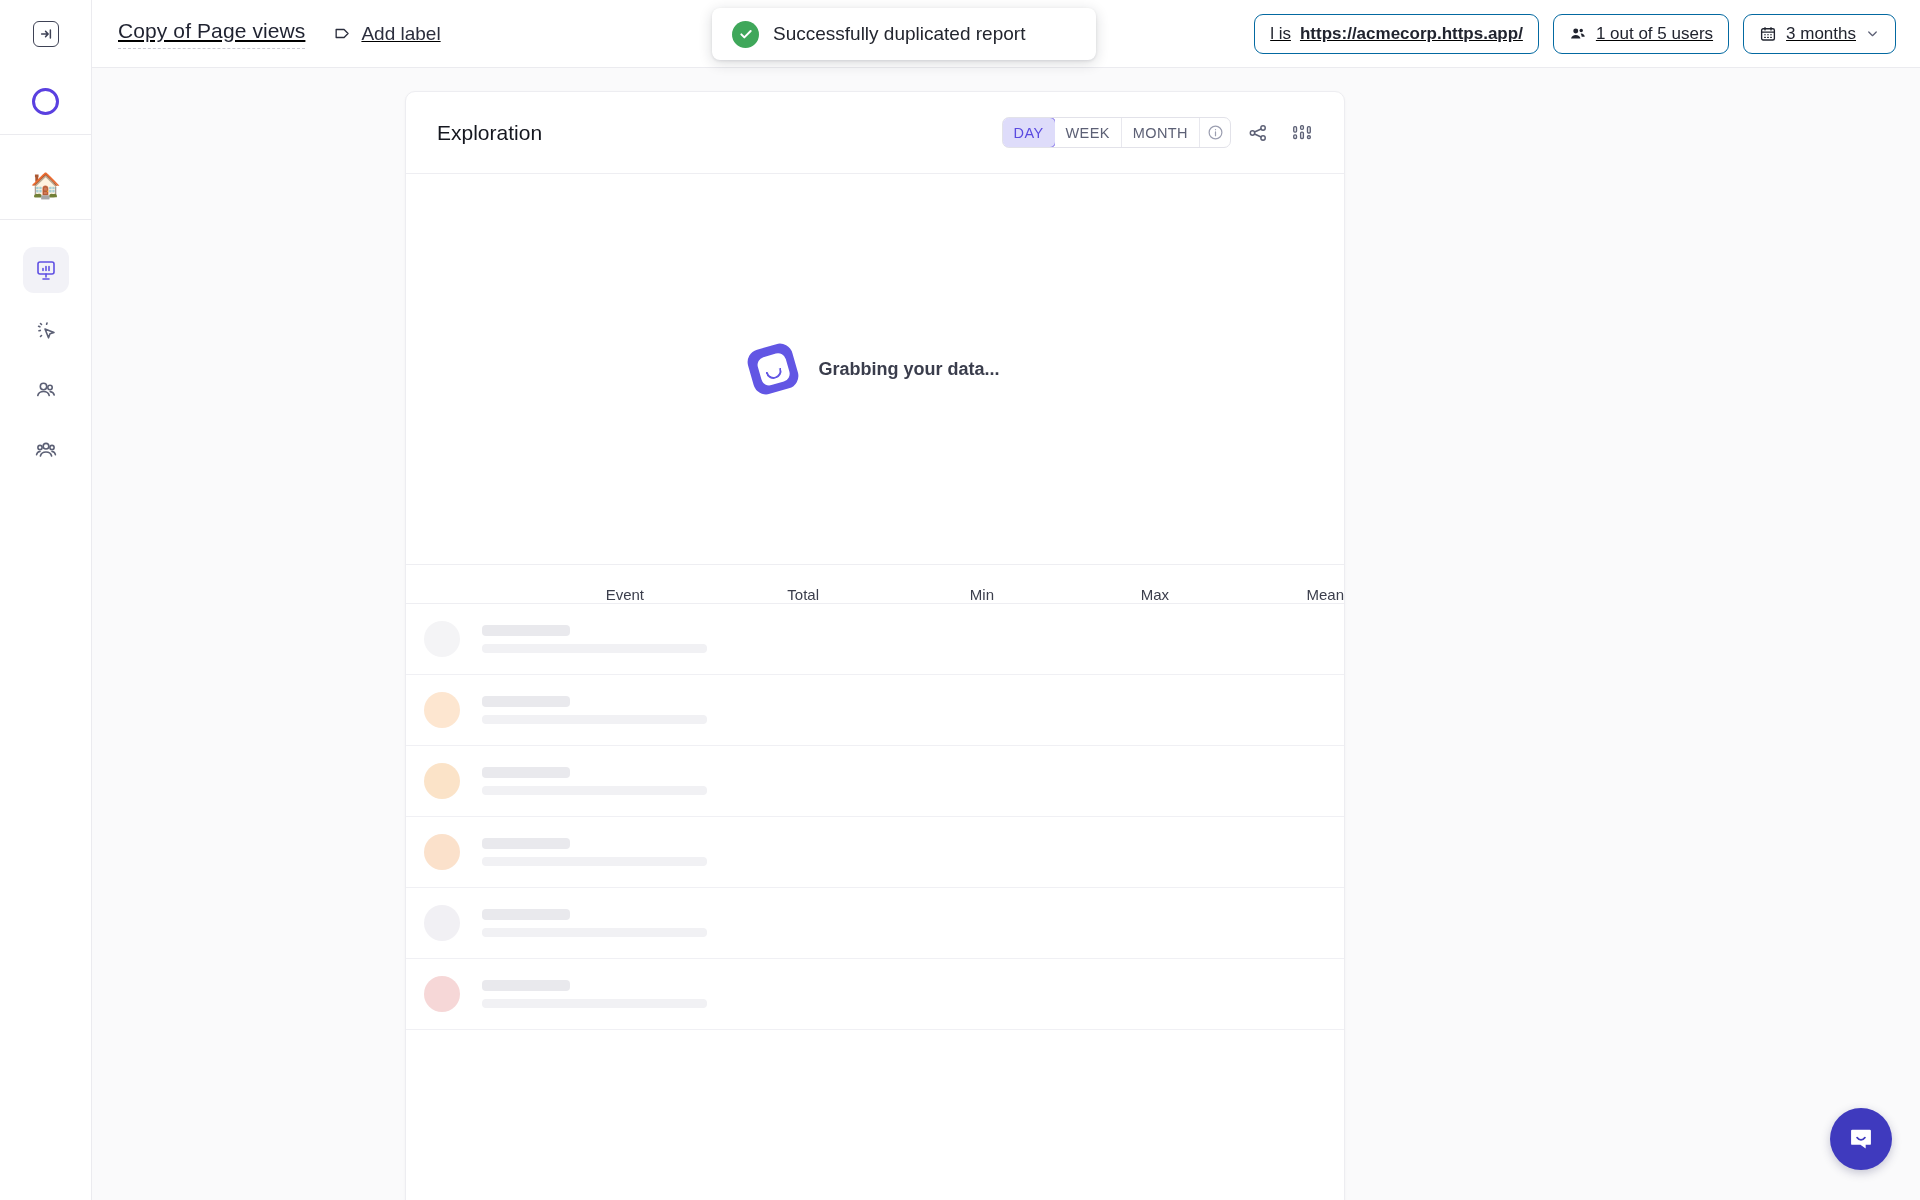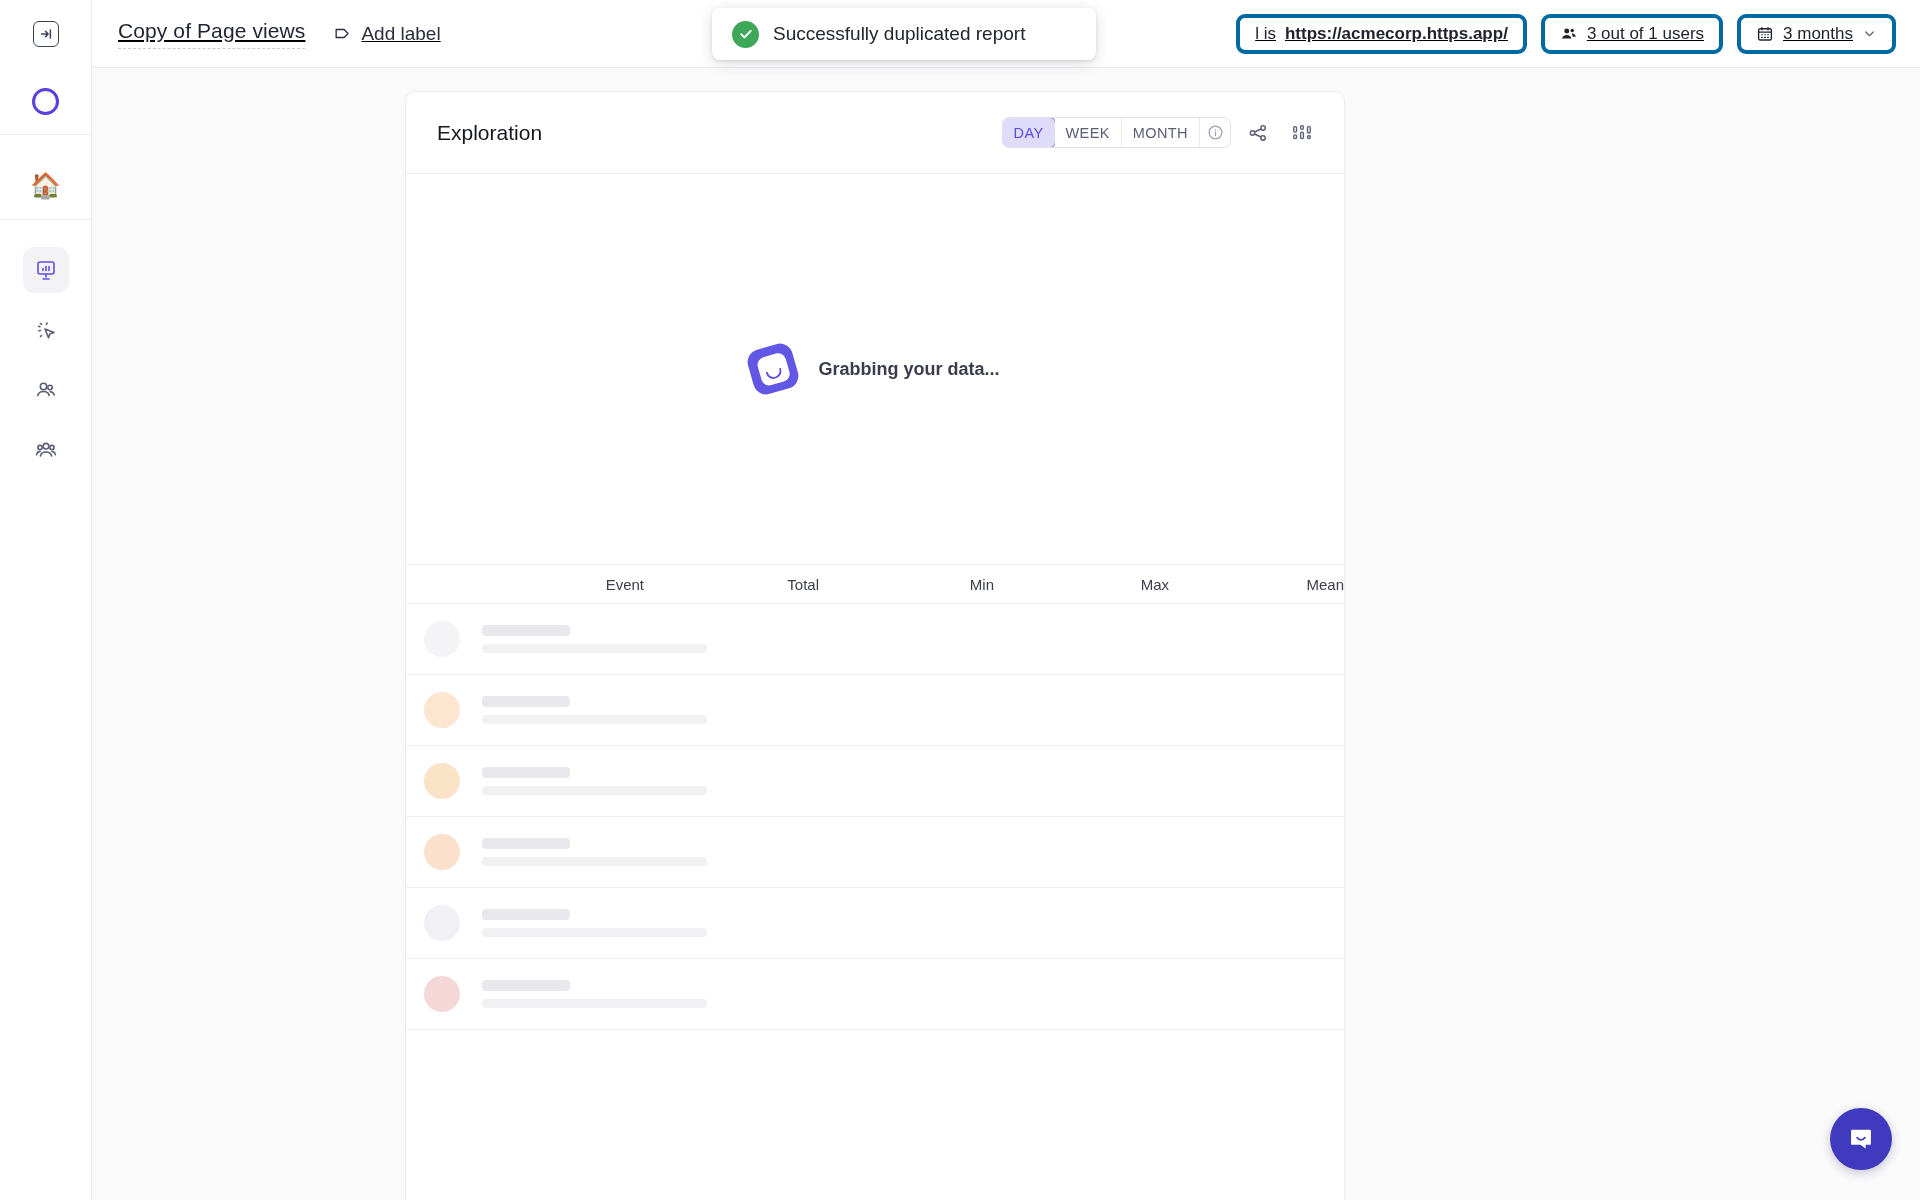--- a/index.html
+++ b/index.html
@@ -55,21 +55,21 @@
     padding-bottom: 5px;
     border-bottom: 1.6px dashed #c9c9d3;
     cursor: text;
   }
   .add-label {
     display: flex; align-items: center; gap: 9px;
     margin-left: 28px; font-size: 19px; color: #2b2e3d; cursor: pointer;
   }
   .spacer { flex: 1; }
   .pill {
-    height: 40px; border: 4px solid #0369a1; border-radius: 9px; background: #fff;
+    height: 40px; border: 1px solid #0369a1; border-radius: 9px; background: #fff;
     display: flex; align-items: center; gap: 9px;
     padding: 0 15px; font-size: 17px; color: #21242f; white-space: nowrap;
     cursor: pointer;
   }
   .pill.url { max-width: 420px; overflow: hidden; margin-right: 14px; }
   .pill.url b { font-weight: bold; }
   .pill.users { margin-right: 14px; }
   .chev { color: #5c6075; display: inline-flex; }
 
   
@@ -140,21 +140,21 @@
   }
   .loader-arc {
     width: 16px; height: 9px;
     border: 2px solid #6256e4; border-top: none;
     border-radius: 0 0 16px 16px;
   }
   .loader-text { font-size: 18px; font-weight: bold; color: #3a3d4c; }
 
   
   .tbl-head {
-    display: flex; align-items: center; height: 40px;
+    display: flex; align-items: flex-end; height: 40px;
     border-top: 1px solid #eeeef2; border-bottom: 1px solid #eeeef2;
     font-size: 15px; color: #3b3e4c;
   }
   .th { text-align: right; padding-right: 22px; }
   .th.event { flex: 0 0 260px; }
   .th.metric { flex: 0 0 175px; }
   .row {
     display: flex; align-items: center; height: 71px;
     border-bottom: 1px solid #f0f0f4; padding-left: 18px;
   }
@@ -250,21 +250,21 @@
         <b>https://acmecorp.https.app/</b>
       </div>
 
       <div class="pill users">
         <svg width="18" height="18" viewBox="0 0 24 24" fill="currentColor">
           <circle cx="9" cy="8" r="3.3"></circle>
           <circle cx="16.3" cy="7.4" r="2.3"></circle>
           <path d="M2.8 18c.4-3 3-4.7 6.2-4.7S14.8 15 15.2 18z"></path>
           <path d="M16.6 11.4c2.3.2 4 1.6 4.4 4.1h-4.1c-.1-1.6-.6-2.9-1.4-3.9.4-.1.7-.2 1.1-.2z"></path>
         </svg>
-        <span>3 out of 1 users</span>
+        <span>1 out of 5 users</span>
       </div>
 
       <div class="pill date">
         <svg width="18" height="18" viewBox="0 0 24 24" fill="none" stroke="currentColor" stroke-width="1.8" stroke-linecap="round" stroke-linejoin="round">
           <rect x="3.5" y="5" width="17" height="15" rx="2"></rect>
           <path d="M3.5 9.5h17M8 3.5v3M16 3.5v3"></path>
           <path d="M7.5 13h1M11.5 13h1M15.5 13h1M7.5 16.5h1M11.5 16.5h1M15.5 16.5h1" stroke-width="1.5"></path>
         </svg>
         <span>3 months</span>
         <span class="chev">

